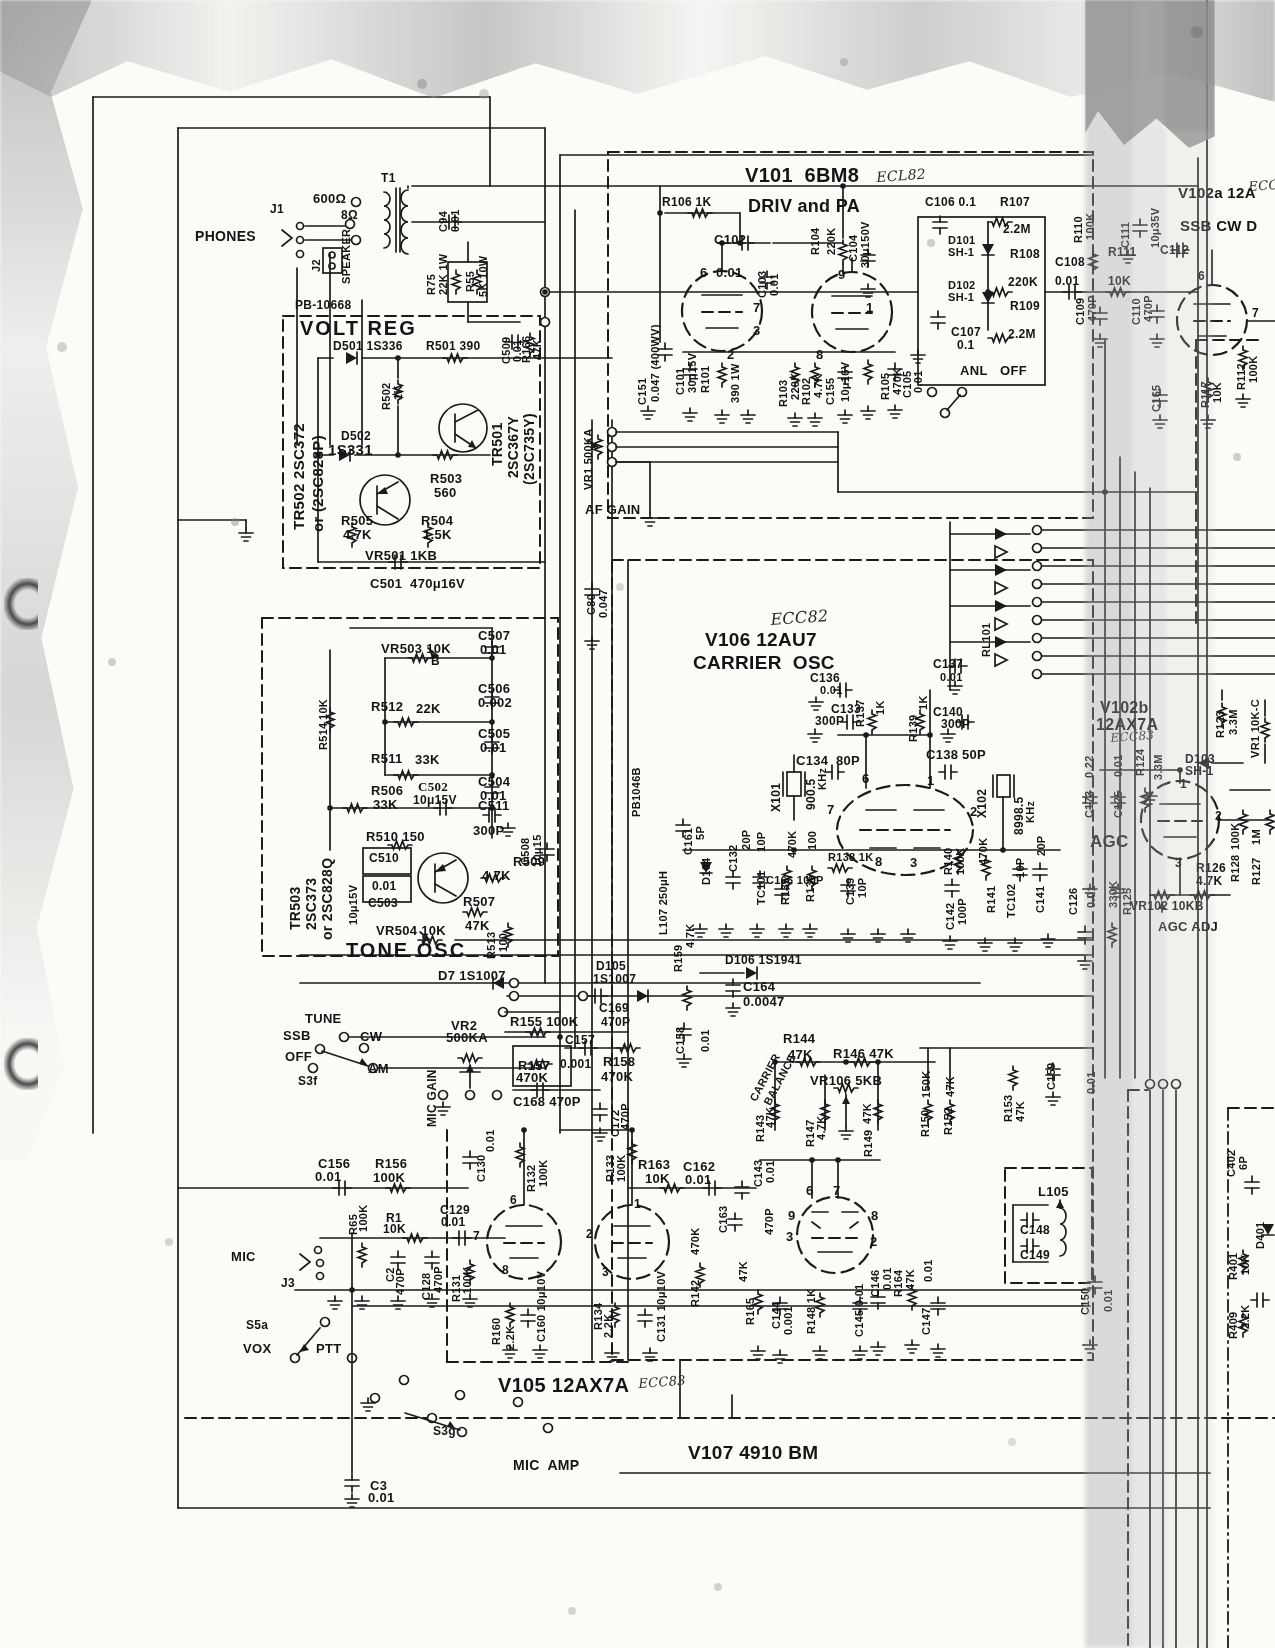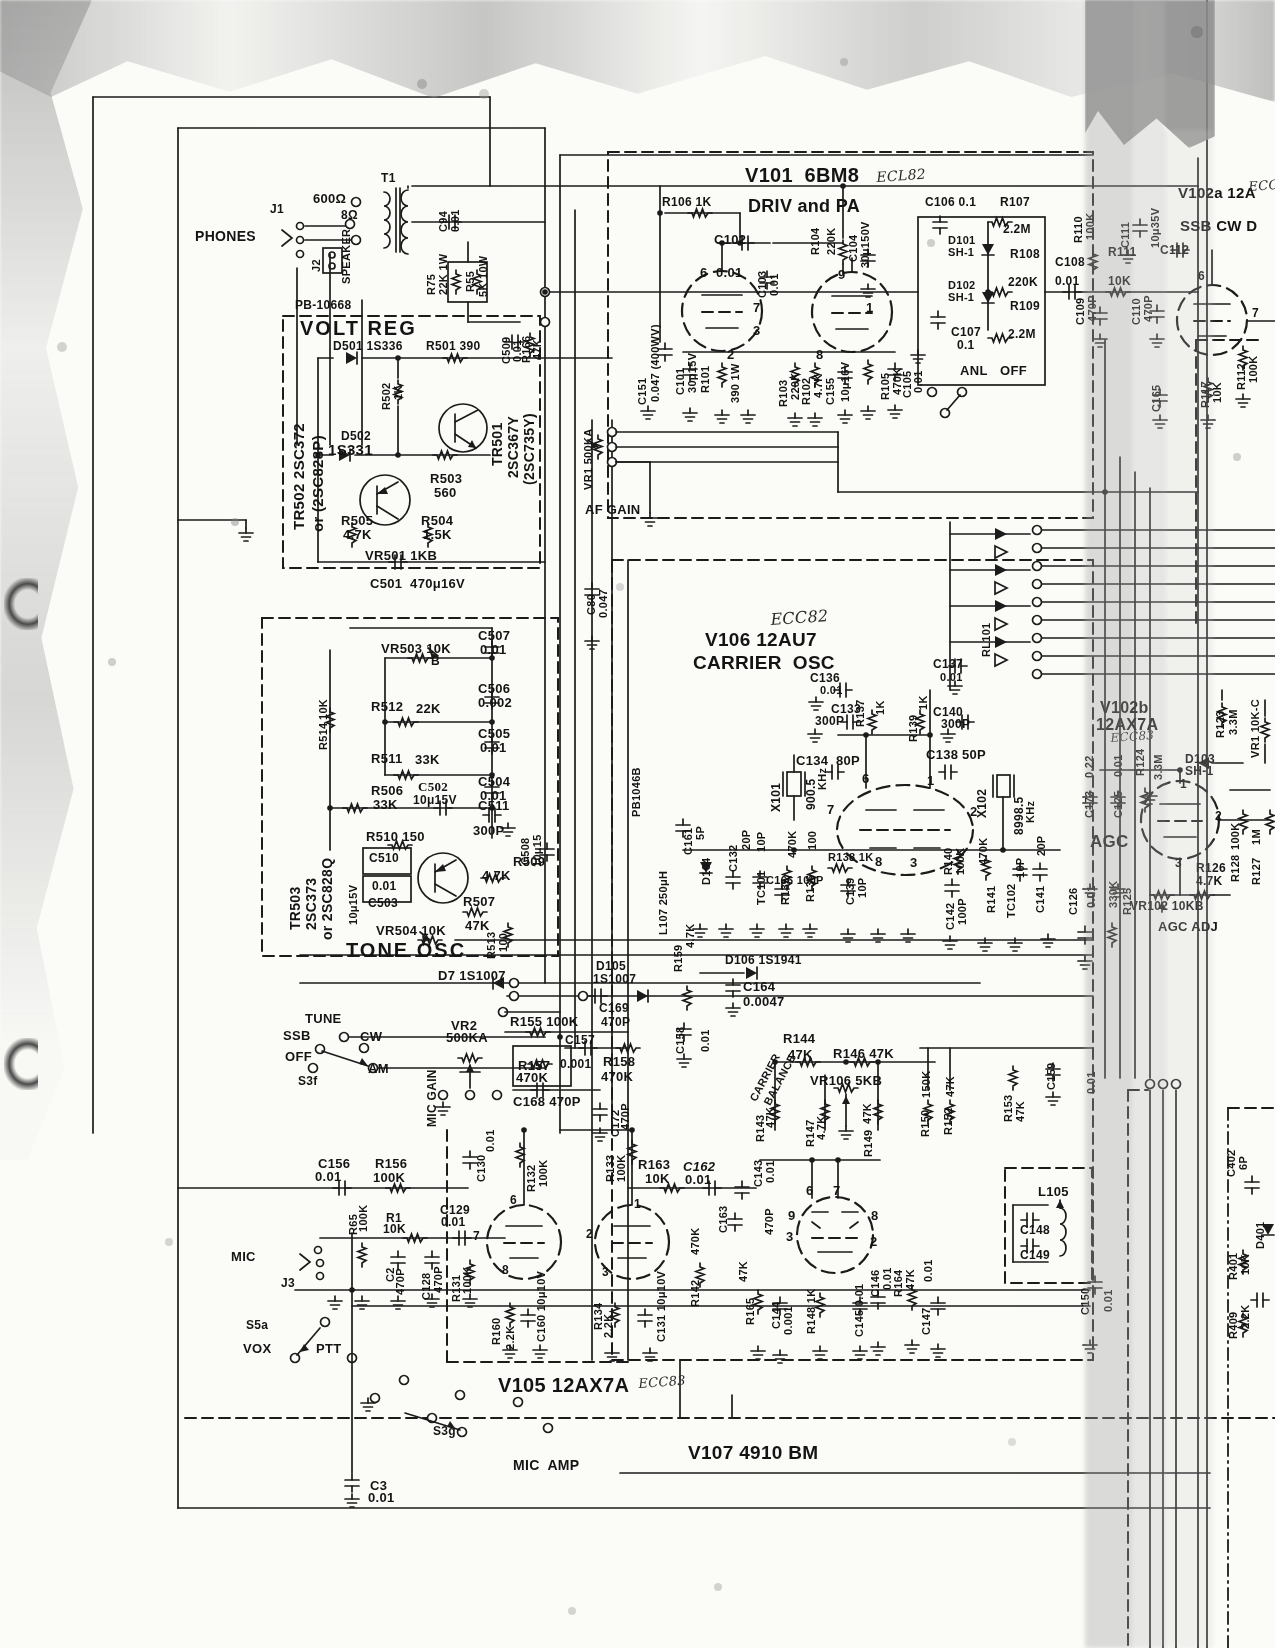--- a/index.html
+++ b/index.html
@@ -955,21 +955,21 @@
       <span class="lb" style="left: 375px; top: 1157px; font-size: 13px;">R156</span>
       <span class="lb" style="left: 373px; top: 1171px; font-size: 13px;">100K</span>
       <span class="lb rot" style="left: 476px; top: 1182px; font-size: 11px;">C130</span>
       <span class="lb rot" style="left: 485px; top: 1152px; font-size: 11px;">0.01</span>
       <span class="lb rot" style="left: 526px; top: 1192px; font-size: 11px;">R132</span>
       <span class="lb rot" style="left: 538px; top: 1187px; font-size: 11px;">100K</span>
       <span class="lb rot" style="left: 605px; top: 1182px; font-size: 11px;">R133</span>
       <span class="lb rot" style="left: 616px; top: 1182px; font-size: 11px;">100K</span>
       <span class="lb" style="left: 638px; top: 1158px; font-size: 13px;">R163</span>
       <span class="lb" style="left: 645px; top: 1172px; font-size: 13px;">10K</span>
-      <span class="lb" style="left: 683px; top: 1160px; font-size: 13px; font-style: italic;">C162</span>
+      <span class="lb" style="left: 683px; top: 1160px; font-size: 13px;">C162</span>
       <span class="lb" style="left: 685px; top: 1173px; font-size: 13px;">0.01</span>
       <span class="lb rot" style="left: 348px; top: 1235px; font-size: 11px;">R65</span>
       <span class="lb rot" style="left: 358px; top: 1232px; font-size: 11px;">100K</span>
       <span class="lb" style="left: 386px; top: 1212px; font-size: 12px;">R1</span>
       <span class="lb" style="left: 383px; top: 1223px; font-size: 12px;">10K</span>
       <span class="lb" style="left: 440px; top: 1204px; font-size: 12px;">C129</span>
       <span class="lb" style="left: 441px; top: 1216px; font-size: 12px;">0.01</span>
       <span class="lb" style="left: 231px; top: 1250px; font-size: 13px;">MIC</span>
       <span class="lb" style="left: 281px; top: 1277px; font-size: 12px;">J3</span>
       <span class="lb rot" style="left: 385px; top: 1282px; font-size: 11px;">C2</span>

